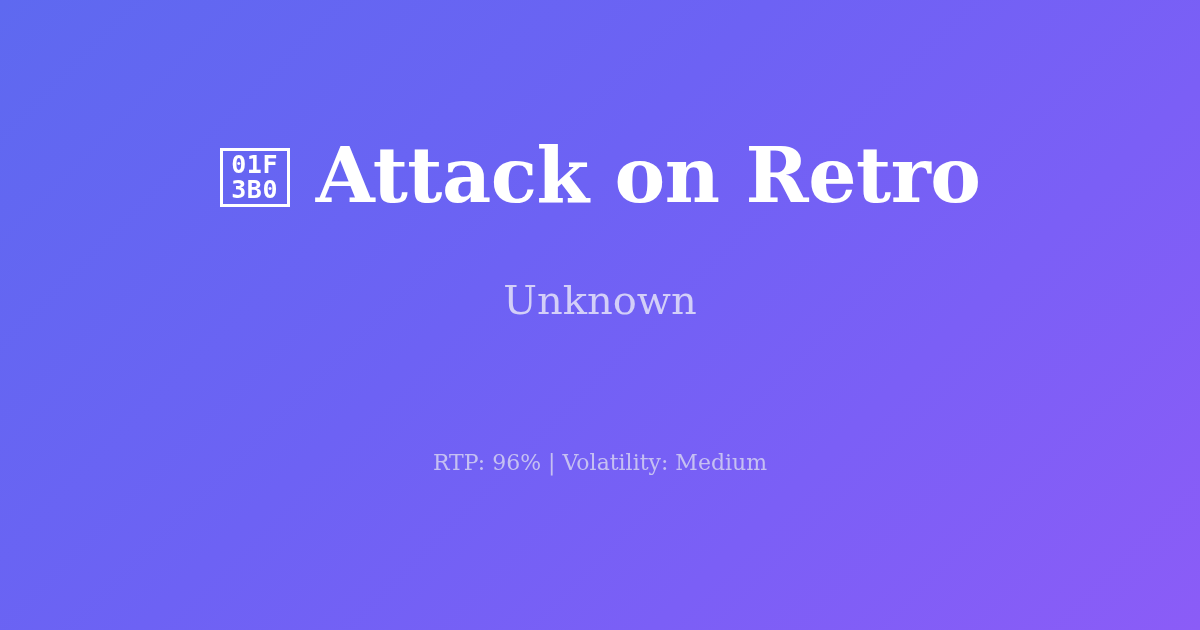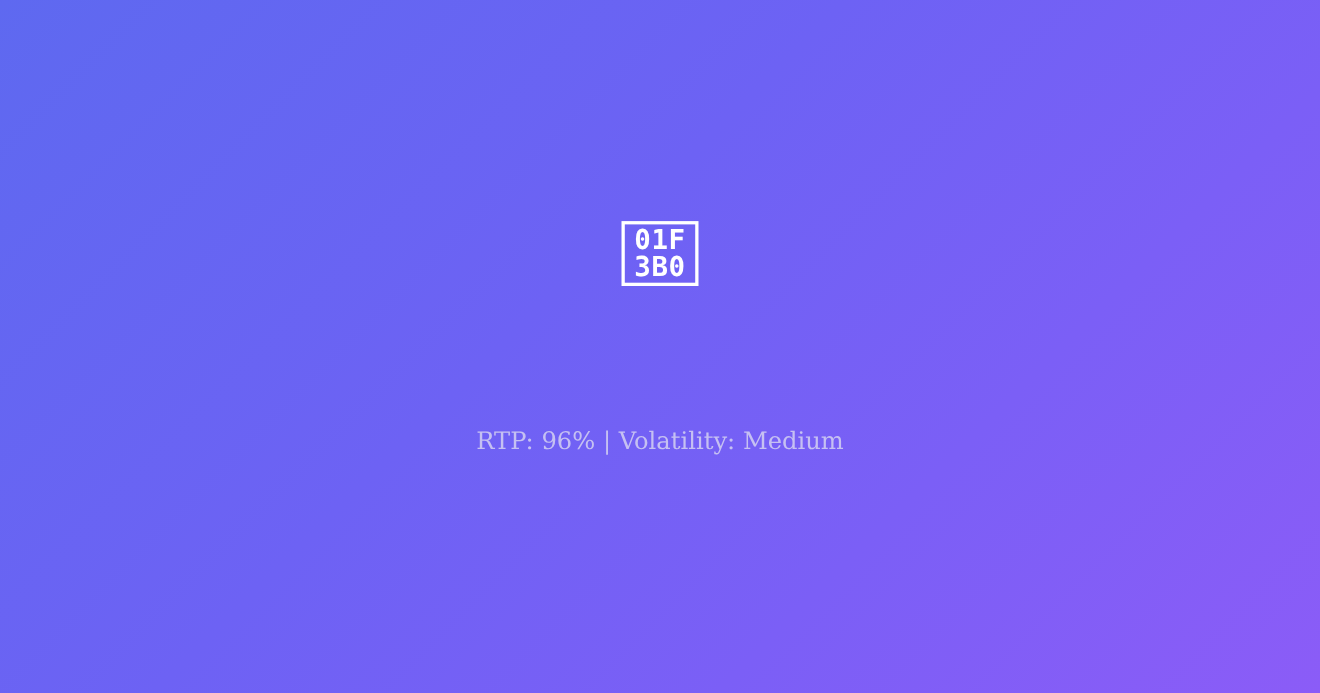--- a/index.html
+++ b/index.html
@@ -98,19 +98,21 @@
 
 <div class="og-card">
 
   <div class="title-row">
 
     <span class="tofu-glyph">
       <span class="cp-row">01F</span>
       <span class="cp-row">3B0</span>
     </span>
 
+    <h1 class="card-title">Attack on Retro</h1>
 
   </div>
 
+  <div class="card-subtitle">Unknown</div>
 
   <div class="card-meta">RTP: 96% | Volatility: Medium</div>
 
 </div>
 
 </body></html>

